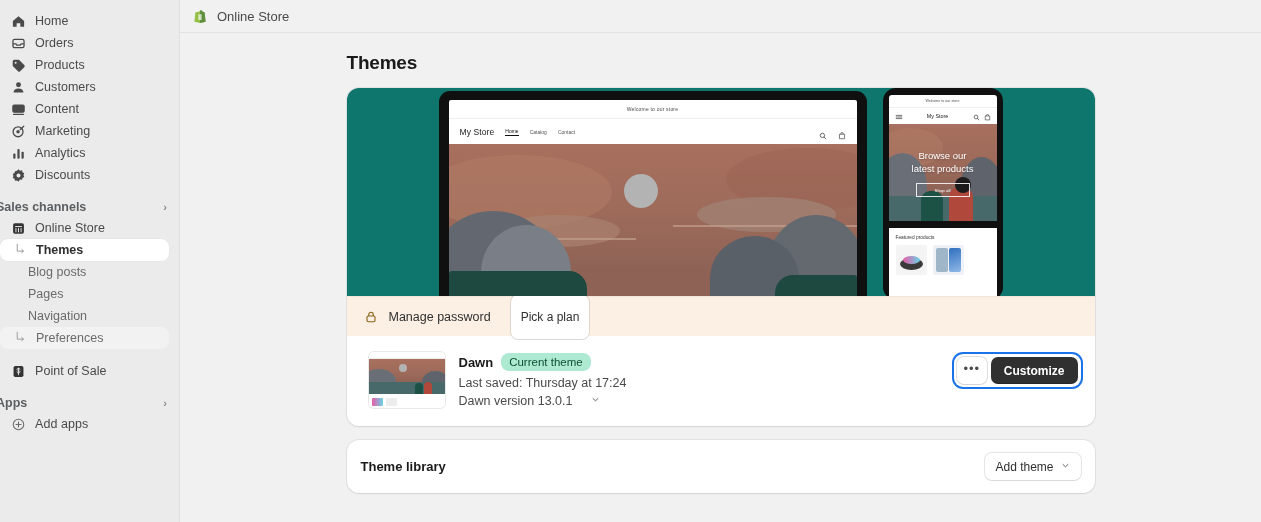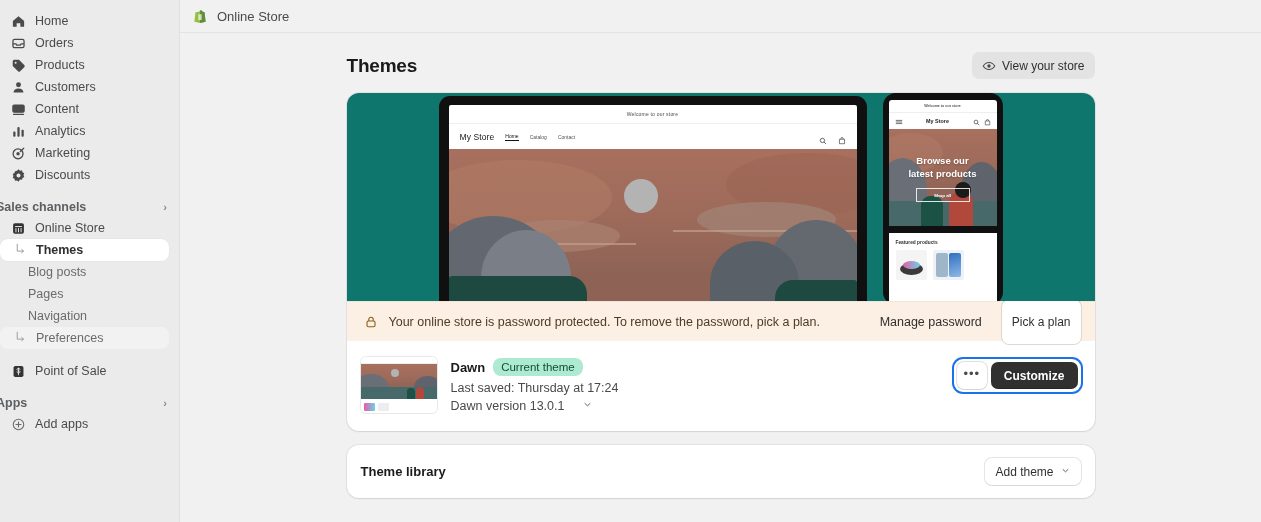--- a/index.html
+++ b/index.html
@@ -136,21 +136,21 @@
   .topnav .micro-ico { width:8px;height:8px;color:#333;}
 
   
   .mobile {
     position: absolute; left: 536px; top: 0px;
     width: 120px; height: 212px;
     background: #101010;
     border-radius: 13px;
     padding: 7px 6px 0 6px;
   }
-  .mobile-inner { width:100%; height:100%; background:#fff; border-radius:3px; overflow:hidden; position:relative;font-weight:bold;}
+  .mobile-inner { width:100%; height:100%; background:#fff; border-radius:3px; overflow:hidden; position:relative;}
   .m-announce { height:12px; display:flex;align-items:center;justify-content:center; font-size:3.6px;color:#555;}
   .m-nav { height:17px; display:flex;align-items:center; padding:0 6px; border-top:.5px solid #eee;}
   .m-brand{ flex:1; text-align:center; font-size:5.4px; color:#1a1a1a;}
   .m-hero{ position:relative; height:97px; overflow:hidden;}
   .m-hero-txt{
     position:absolute; left:0; right:0; top:25px;
     text-align:center; color:#fff; font-size:9.5px; line-height:13px;
     text-shadow: 0 1px 2px rgba(0,0,0,.25);
   }
   .m-shopall{
@@ -179,21 +179,21 @@
     display:flex; align-items:center;
     height: 40px; padding: 0 14px 0 16px;
     gap: 10px;
     border-top: 1px solid rgba(0,0,0,.04);
   }
   .banner-text { font-size: 12.5px; color:#4f3b25; flex:1; }
   .banner .link { font-size:12.5px; color:#303030; cursor:pointer; margin-right:10px;}
   .banner .btn-white { height:44px; }
 
   
-  .theme-row { display:flex; align-items:flex-start; padding: 16px 14px 18px 14px; gap: 14px; }
+  .theme-row { display:flex; align-items:flex-start; padding: 16px 14px 18px 22px; gap: 14px; }
   .thumb {
     width: 76px; height: 56px; border-radius: 5px;
     box-shadow: 0 0 0 1px rgba(0,0,0,.09);
     overflow:hidden; background:#fff; position:relative; flex:0 0 76px;
   }
   .thumb-bar{ height:7px; background:#fff; border-bottom:.5px solid #eee;}
   .thumb-scene{ height:35px; position:relative; overflow:hidden;}
   .thumb-feat{ height:14px; background:#fff; padding:2px 3px; display:flex; gap:3px; align-items:flex-end;}
   .thumb-sq{ width:11px;height:8px;border-radius:1px;}
   .theme-info { flex:1; padding-top: 1px; }
@@ -288,38 +288,38 @@
           <svg width="15" height="15" viewBox="0 0 20 20" fill="none" stroke="#4a4a4a" stroke-width="1.6">
             <rect x="2.5" y="4" width="15" height="9.5" rx="1.6" fill="#4a4a4a"></rect>
             <path d="M3.4 16.6h13.2" stroke-linecap="round"></path>
           </svg>
         </span>
       <span class="lbl">Content</span>
     </div>
 
     <div class="nav-item">
       <span class="ico">
+          <svg width="15" height="15" viewBox="0 0 20 20" fill="none" stroke="#4a4a4a" stroke-width="1.7">
+            <circle cx="9.4" cy="10.4" r="6.6"></circle>
+            <circle cx="9.4" cy="10.4" r="2.3" fill="#4a4a4a" stroke="none"></circle>
+            <path d="M12.4 7.4 17 3" stroke-linecap="round"></path>
+          </svg>
+        </span>
+      <span class="lbl">Marketing</span>
+    </div>
+
+    <div class="nav-item">
+      <span class="ico">
           <svg width="15" height="15" viewBox="0 0 20 20" fill="#4a4a4a">
             <rect x="3" y="10" width="3" height="7" rx="1.2"></rect>
             <rect x="8.5" y="4" width="3" height="13" rx="1.2"></rect>
             <rect x="14" y="7.5" width="3" height="9.5" rx="1.2"></rect>
           </svg>
         </span>
       <span class="lbl">Analytics</span>
-    </div>
-
-    <div class="nav-item">
-      <span class="ico">
-          <svg width="15" height="15" viewBox="0 0 20 20" fill="none" stroke="#4a4a4a" stroke-width="1.7">
-            <circle cx="9.4" cy="10.4" r="6.6"></circle>
-            <circle cx="9.4" cy="10.4" r="2.3" fill="#4a4a4a" stroke="none"></circle>
-            <path d="M12.4 7.4 17 3" stroke-linecap="round"></path>
-          </svg>
-        </span>
-      <span class="lbl">Marketing</span>
     </div>
 
     <div class="nav-item">
       <span class="ico">
           <svg width="15" height="15" viewBox="0 0 20 20" fill="#4a4a4a">
             <path d="M10 1.8 12 3.5l2.6-.4.8 2.5 2.3 1.3-1 2.5 1 2.5-2.3 1.3-.8 2.5-2.6-.4L10 18.2 8 16.5l-2.6.4-.8-2.5-2.3-1.3 1-2.5-1-2.5 2.3-1.3.8-2.5L8 3.5z"></path>
             <circle cx="10" cy="10" r="2.6" fill="#ebebeb"></circle>
           </svg>
         </span>
       <span class="lbl">Discounts</span>
@@ -410,29 +410,20 @@
             <path d="M8.2 7.2v7.2h1.4V7.2zm2.2 0v7.2h1.4V7.2z" fill="#fff"></path>
           </svg>
       </span>
       <span class="app-name">Online Store</span>
     </div>
 
     <div class="page">
 
       <div class="page-head">
         <div class="page-title">Themes</div>
-        <button class="btn">
-          <span class="ico" style="width:14px;height:14px;flex:0 0 14px">
-            <svg width="14" height="14" viewBox="0 0 20 20" fill="none" stroke="#4a4a4a" stroke-width="1.5">
-                <path d="M1.8 10S4.8 4.9 10 4.9 18.2 10 18.2 10 15.2 15.1 10 15.1 1.8 10 1.8 10z"></path>
-                <circle cx="10" cy="10" r="2.4" fill="#4a4a4a" stroke="none"></circle>
-              </svg>
-          </span>
-          <span>View your store</span>
-        </button>
       </div>
 
       <div class="card">
 
         <div class="preview-area">
 
           <div class="desktop">
             <div class="desktop-inner">
               <div class="announce">Welcome to our store</div>
               <div class="topnav">
@@ -523,21 +514,20 @@
           </div>
         </div>
 
         <div class="banner">
           <span class="ico">
             <svg width="14" height="14" viewBox="0 0 20 20" fill="none" stroke="#8a6116" stroke-width="1.6">
                 <rect x="4.3" y="8.6" width="11.4" height="8.2" rx="1.8"></rect>
                 <path d="M6.8 8.6V6.4a3.2 3.2 0 0 1 6.4 0v2.2"></path>
               </svg>
           </span>
-          <span class="banner-text">Your online store is password protected. To remove the password, pick a plan.</span>
           <span class="link">Manage password</span>
           <button class="btn btn-white">Pick a plan</button>
         </div>
 
         <div class="theme-row">
           <div class="thumb">
             <div class="thumb-bar"></div>
             <div class="thumb-scene">
               <div class="scene">
                 <div class="sun" style="left:40%;top:14%;width:8px;height:8px"></div>

